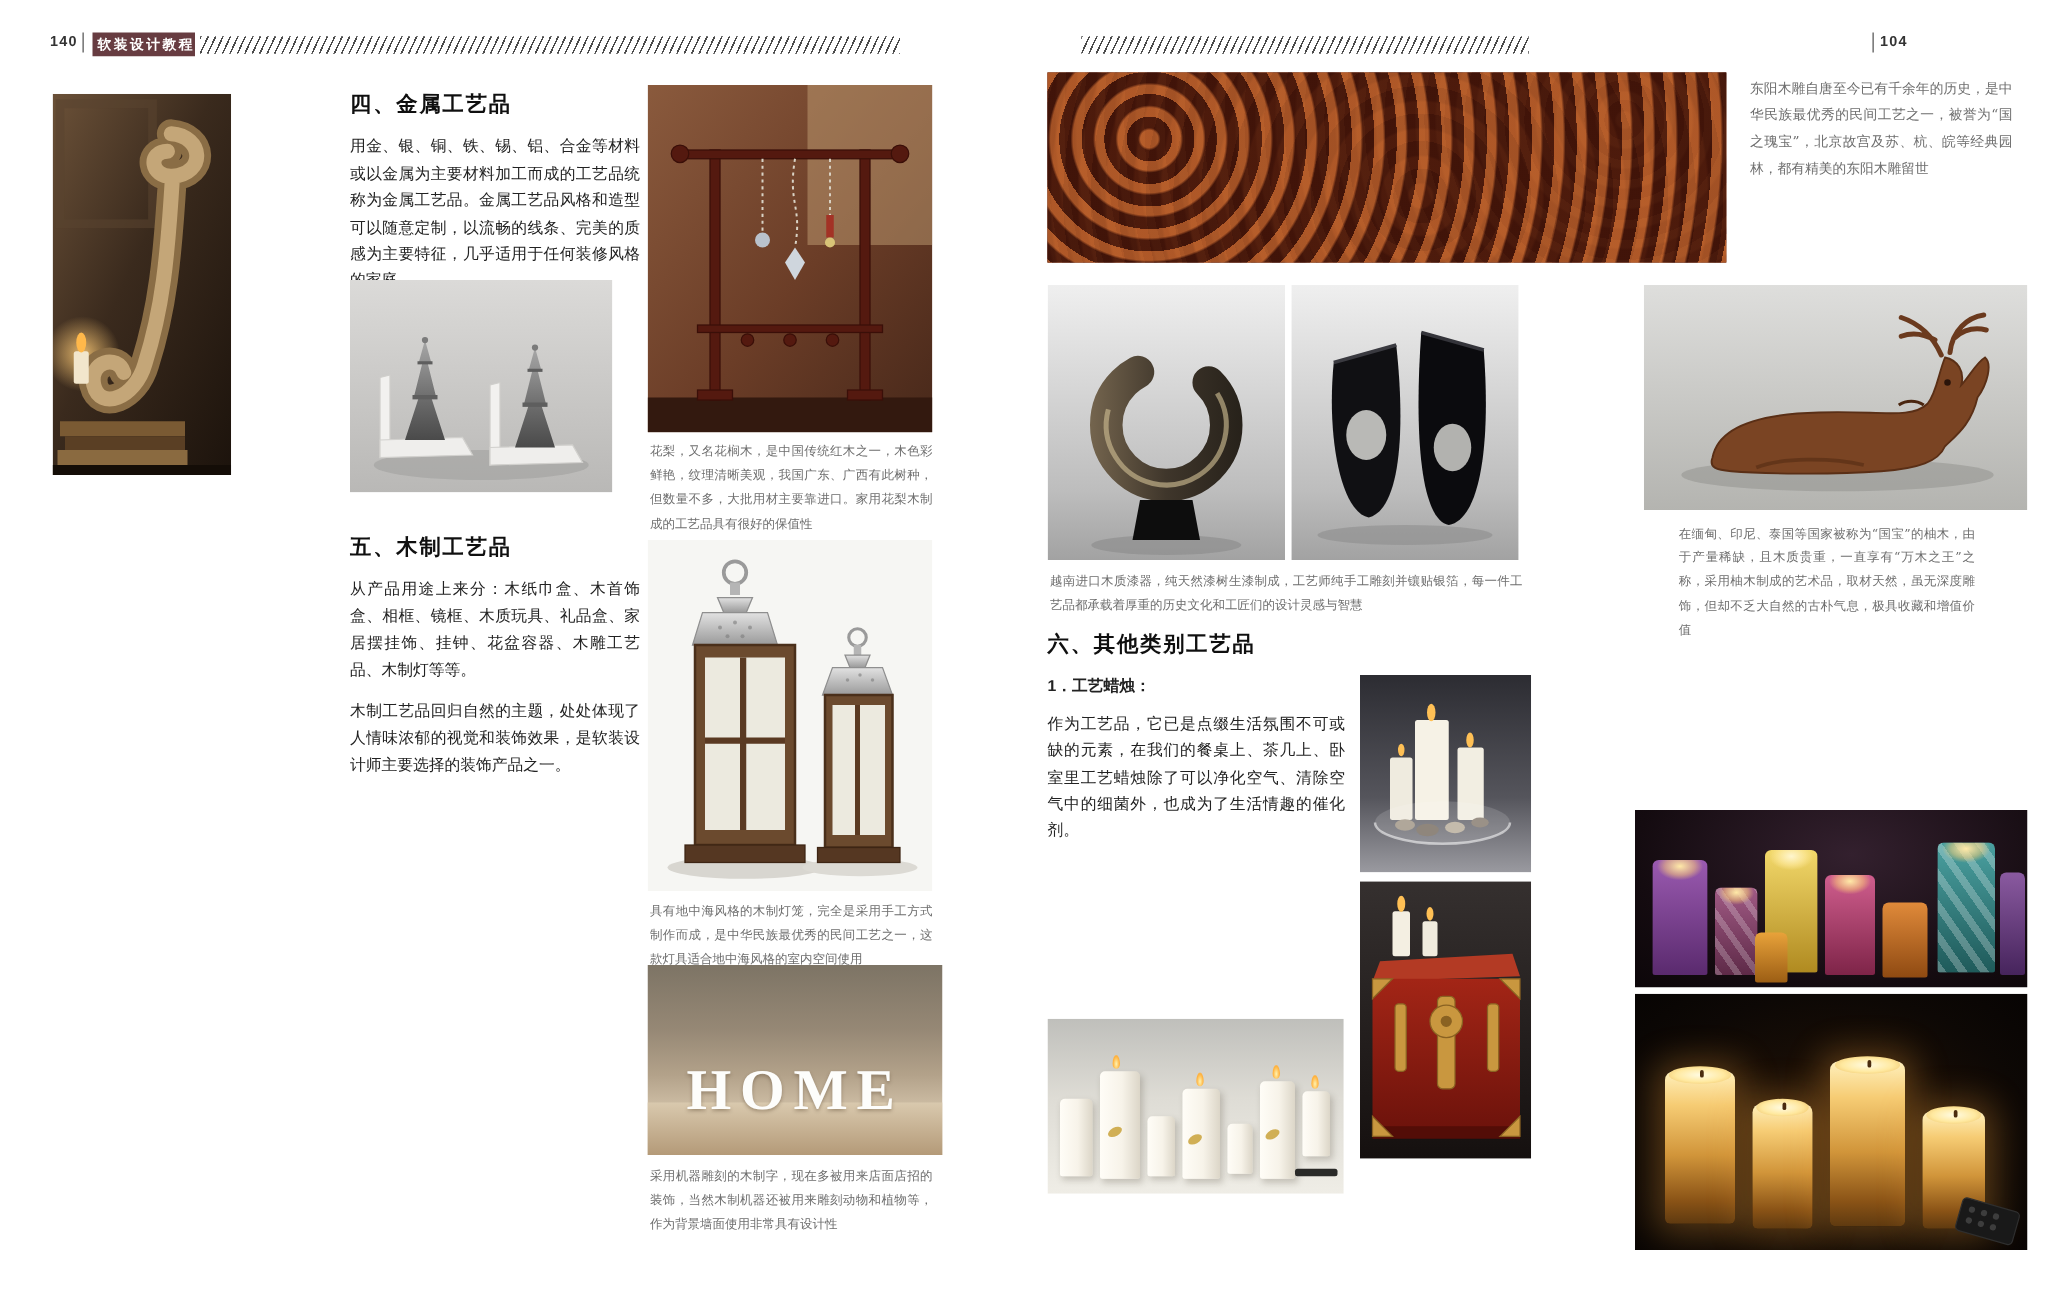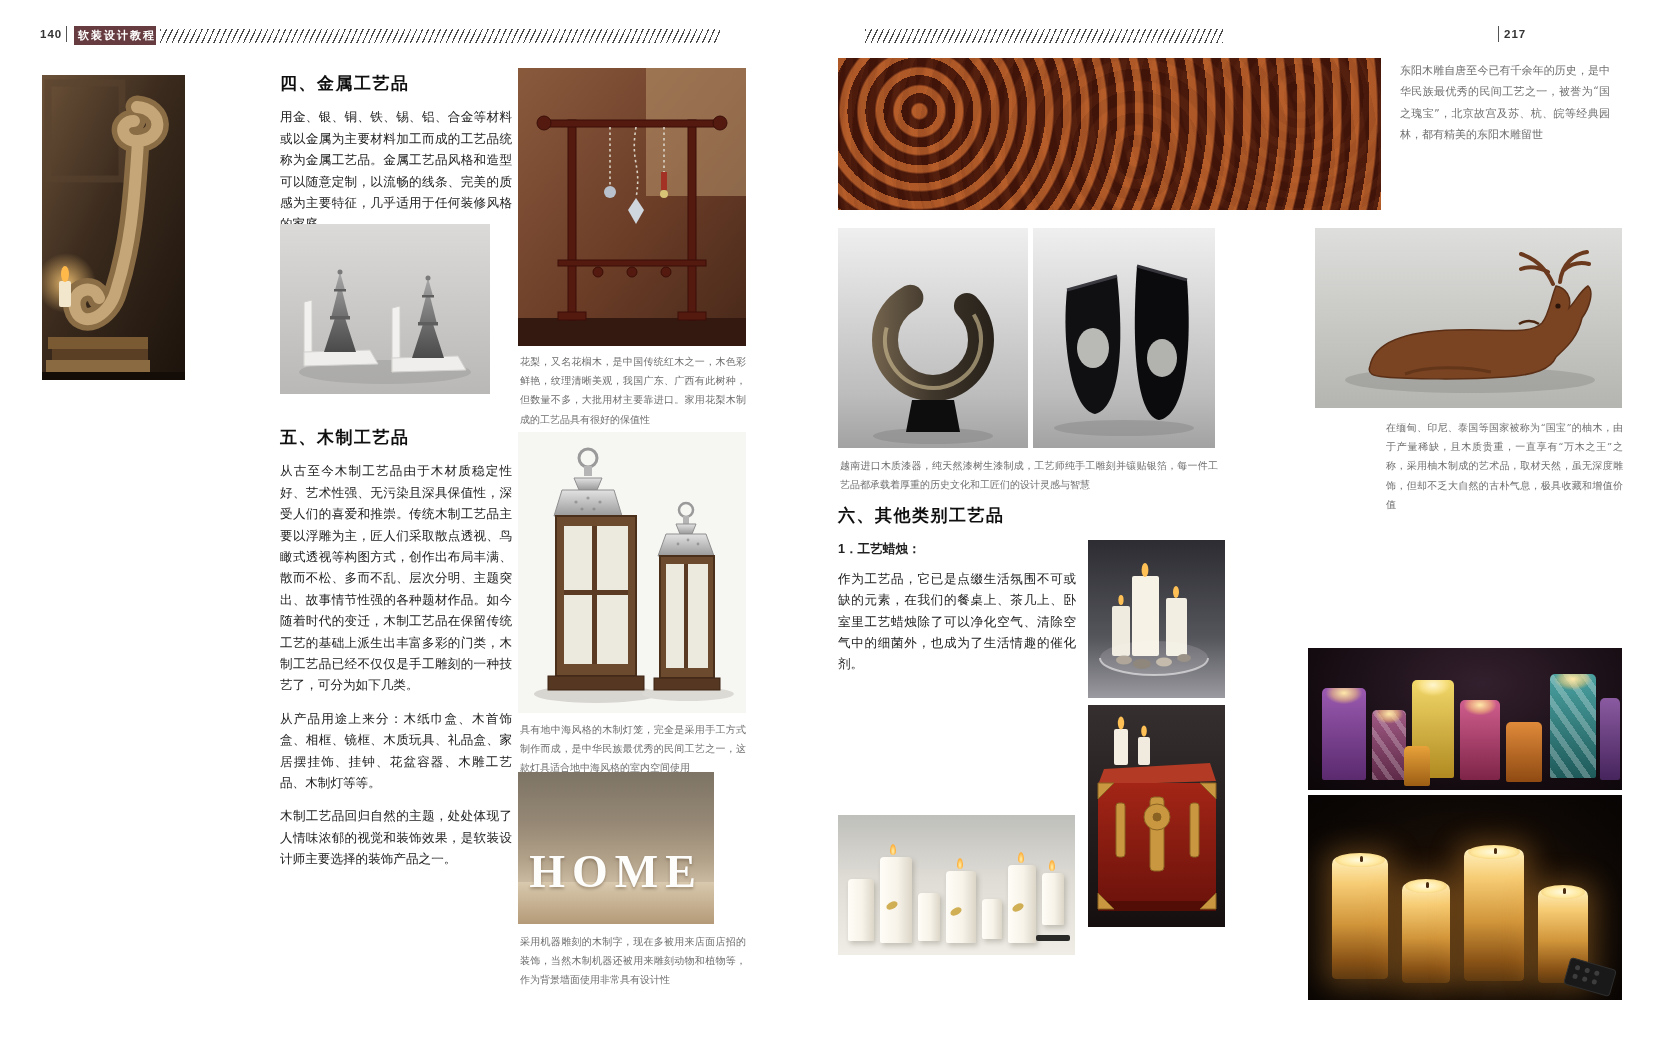--- a/index.html
+++ b/index.html
@@ -62,21 +62,21 @@
 
 <span class="abs pgnum" style="left:40px;top:28px;text-align:center;">140</span>
 <div class="abs hdr-bar" style="left:66px;top:26px;"></div>
 <div class="abs hdr-box" style="left:74px;top:26px;width:82px;height:19px;">
   <span>软装设计教程</span>
 </div>
 <div class="abs hatch" style="left:160px;top:29px;width:560px;height:14px;"></div>
 
 <div class="abs hatch" style="left:865px;top:29px;width:358px;height:14px;"></div>
 <div class="abs hdr-bar" style="left:1498px;top:26px;"></div>
-<span class="abs pgnum" style="left:1504px;top:28px;">217</span>
+<span class="abs pgnum" style="left:1504px;top:28px;">104</span>
 
 <div class="photo" style="left:42px;top:75px;width:143px;height:305px;">
   <svg width="143" height="305" viewBox="0 0 143 305">
     <defs>
       <linearGradient id="scbg" x1="0" y1="0" x2="1" y2="1">
         <stop offset="0" stop-color="#6b5138"></stop>
           <stop offset=".45" stop-color="#3a2a1d"></stop>
           <stop offset="1" stop-color="#1c130c"></stop>
       </linearGradient>
       <radialGradient id="scglow" cx=".5" cy=".5" r=".5">
@@ -126,21 +126,20 @@
     </defs>
     <rect width="210" height="170" fill="url(#bkbg)"></rect>
     <ellipse cx="105" cy="148" rx="86" ry="12" fill="#9c9b99" opacity=".5"></ellipse>
     <use href="#bookend" transform="translate(38,46)"></use>
     <use href="#bookend" transform="translate(126,52)"></use>
   </svg>
 </div>
 
 <div class="abs bodytxt" style="left:280px;top:428px;width:232px;">
   <h2 class="h2">五、木制工艺品</h2>
-  <p>从古至今木制工艺品由于木材质稳定性好、艺术性强、无污染且深具保值性，深受人们的喜爱和推崇。传统木制工艺品主要以浮雕为主，匠人们采取散点透视、鸟瞰式透视等构图方式，创作出布局丰满、散而不松、多而不乱、层次分明、主题突出、故事情节性强的各种题材作品。如今随着时代的变迁，木制工艺品在保留传统工艺的基础上派生出丰富多彩的门类，木制工艺品已经不仅仅是手工雕刻的一种技艺了，可分为如下几类。</p>
   <p>从产品用途上来分：木纸巾盒、木首饰盒、相框、镜框、木质玩具、礼品盒、家居摆挂饰、挂钟、花盆容器、木雕工艺品、木制灯等等。</p>
   <p>木制工艺品回归自然的主题，处处体现了人情味浓郁的视觉和装饰效果，是软装设计师主要选择的装饰产品之一。</p>
 </div>
 
 <div class="photo" style="left:518px;top:68px;width:228px;height:278px;">
   <svg width="228" height="278" viewBox="0 0 228 278">
     <defs>
       <linearGradient id="jwbg" x1="0" y1="0" x2="1" y2="1">
         <stop offset="0" stop-color="#8a5a3d"></stop>
           <stop offset=".55" stop-color="#6b3d27"></stop>
@@ -215,21 +214,21 @@
         <circle cx="180" cy="112" r="1.4"></circle>
     </g>
     <rect x="142" y="124" width="54" height="122" fill="#6b4a2e" stroke="#4a2f1a" stroke-width="2"></rect>
     <rect x="148" y="132" width="42" height="104" fill="#eceadf"></rect>
     <rect x="166" y="132" width="4" height="104" fill="#5a3a22"></rect>
     <rect x="136" y="246" width="66" height="12" fill="#553722" stroke="#3d2514"></rect>
   </svg>
 </div>
 <div class="abs cap" style="left:520px;top:720px;width:226px;">具有地中海风格的木制灯笼，完全是采用手工方式制作而成，是中华民族最优秀的民间工艺之一，这款灯具适合地中海风格的室内空间使用</div>
 
-<div class="photo" style="left:518px;top:772px;width:196px;height:152px;">
+<div class="photo" style="left:518px;top:772px;width:236px;height:152px;">
   <div class="home-bg">
     <div class="home-board"></div>
     <div class="home-word">HOME</div>
   </div>
 </div>
 <div class="abs cap" style="left:520px;top:932px;width:226px;">采用机器雕刻的木制字，现在多被用来店面店招的装饰，当然木制机器还被用来雕刻动物和植物等，作为背景墙面使用非常具有设计性</div>
 
 <div class="photo carving" style="left:838px;top:58px;width:543px;height:152px;"></div>
 <div class="abs cap-lg" style="left:1400px;top:60px;width:210px;">东阳木雕自唐至今已有千余年的历史，是中华民族最优秀的民间工艺之一，被誉为“国之瑰宝”，北京故宫及苏、杭、皖等经典园林，都有精美的东阳木雕留世</div>
 
@@ -280,21 +279,21 @@
     <ellipse cx="155" cy="152" rx="125" ry="13" fill="#8f8f8b" opacity=".5"></ellipse>
     <path d="M238,56 C230,38 218,30 206,26 M233,44 C224,39 214,38 206,41 M245,54 C247,36 259,26 272,24 M249,42 C257,35 266,34 274,36" stroke="#6b3a1e" stroke-width="4" fill="none" stroke-linecap="round"></path>
     <path d="M55,138 C60,112 96,103 140,102 C186,100 214,108 227,95 C234,87 236,70 241,58 C251,60 257,69 254,80 C260,74 266,62 273,58 C279,63 275,79 267,90 C262,112 249,121 241,129 C236,141 220,147 190,149 C150,152 92,151 70,149 C58,148 52,146 55,138 Z" fill="#7a4423" stroke="#5a2f16" stroke-width="1.5"></path>
     <path d="M224,96 C218,92 210,92 204,96" stroke="#4a2610" stroke-width="2.5" fill="none"></path>
     <circle cx="243" cy="78" r="2.6" fill="#2a140a"></circle>
     <path d="M90,146 C110,138 150,138 176,144" stroke="#5a2f16" stroke-width="3" fill="none" opacity=".7"></path>
   </svg>
 </div>
 
 <div class="abs cap" style="left:840px;top:456px;width:378px;">越南进口木质漆器，纯天然漆树生漆制成，工艺师纯手工雕刻并镶贴银箔，每一件工艺品都承载着厚重的历史文化和工匠们的设计灵感与智慧</div>
-<div class="abs cap" style="left:1386px;top:418px;width:237px;">在缅甸、印尼、泰国等国家被称为“国宝”的柚木，由于产量稀缺，且木质贵重，一直享有“万木之王”之称，采用柚木制成的艺术品，取材天然，虽无深度雕饰，但却不乏大自然的古朴气息，极具收藏和增值价值</div>
+<div class="abs cap" style="left:1343px;top:418px;width:237px;">在缅甸、印尼、泰国等国家被称为“国宝”的柚木，由于产量稀缺，且木质贵重，一直享有“万木之王”之称，采用柚木制成的艺术品，取材天然，虽无深度雕饰，但却不乏大自然的古朴气息，极具收藏和增值价值</div>
 
 <div class="abs bodytxt" style="left:838px;top:506px;width:238px;">
   <h2 class="h2">六、其他类别工艺品</h2>
   <p class="sub">1．工艺蜡烛：</p>
   <p>作为工艺品，它已是点缀生活氛围不可或缺的元素，在我们的餐桌上、茶几上、卧室里工艺蜡烛除了可以净化空气、清除空气中的细菌外，也成为了生活情趣的催化剂。</p>
 </div>
 
 <div class="photo" style="left:1088px;top:540px;width:137px;height:158px;">
   <svg width="137" height="158" viewBox="0 0 137 158">
     <defs>

